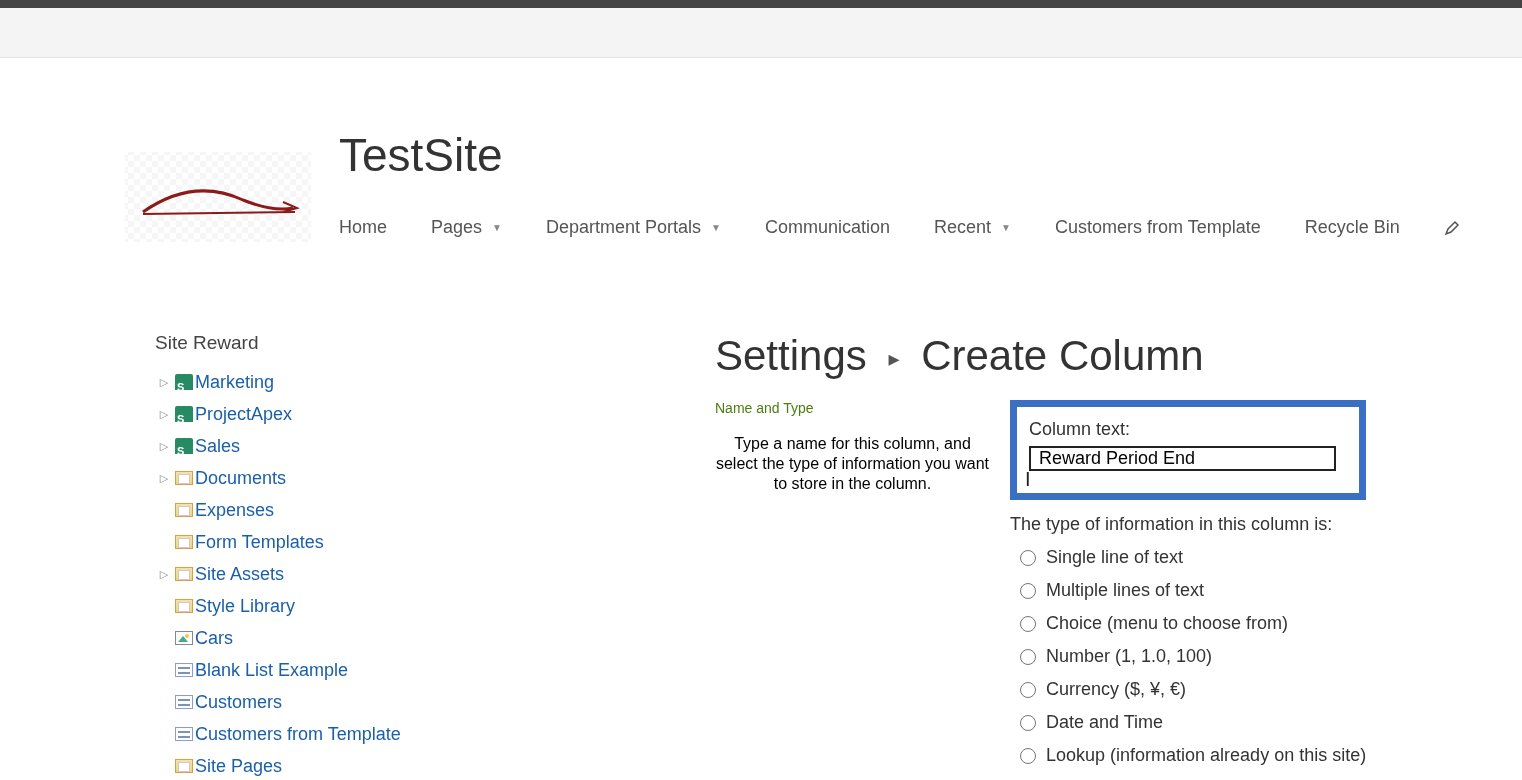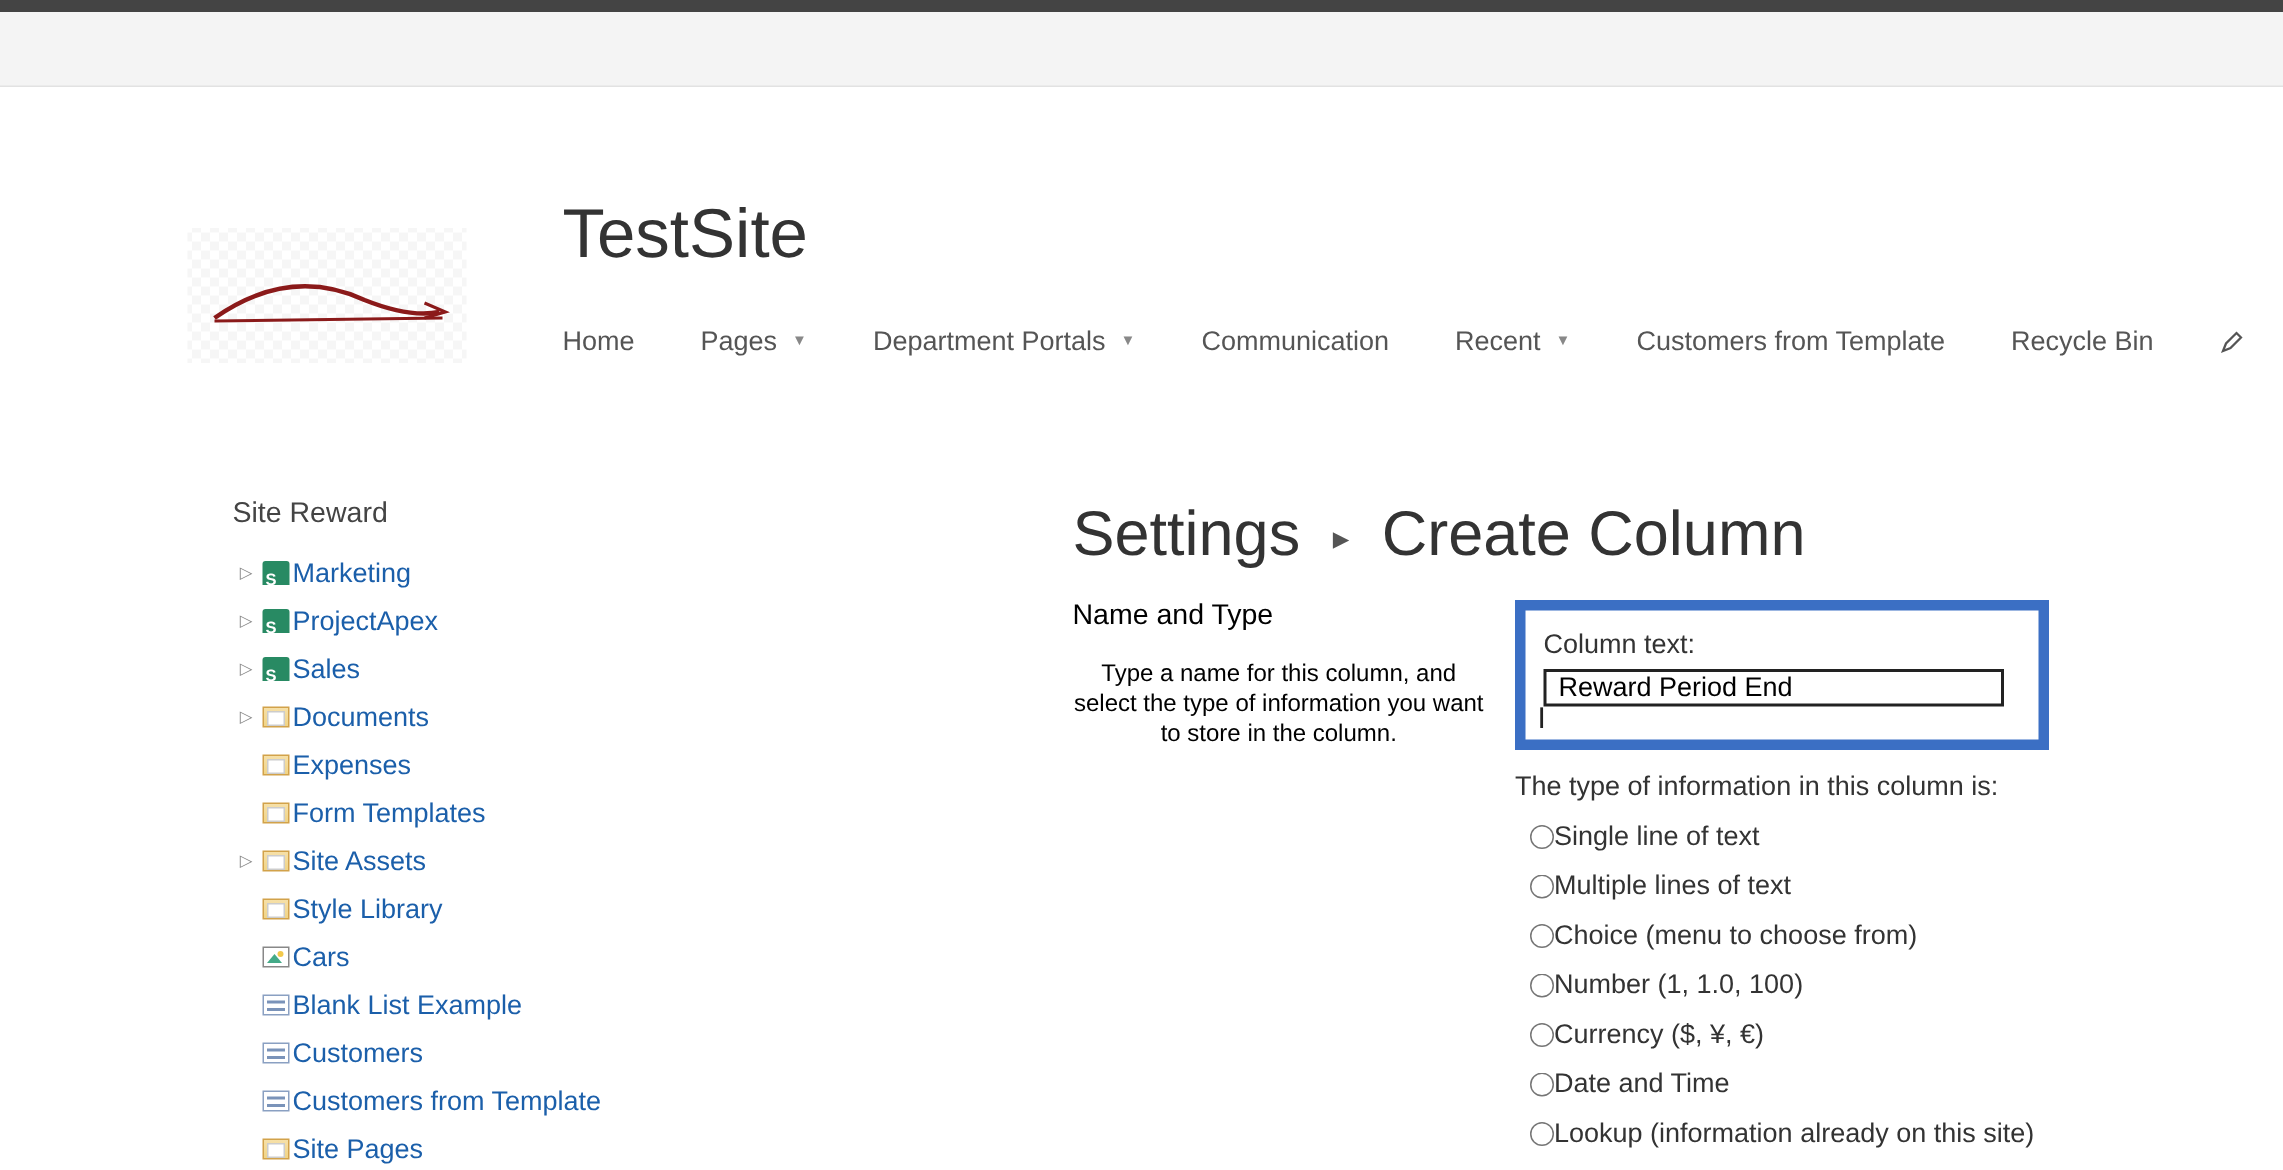--- a/index.html
+++ b/index.html
@@ -15,21 +15,20 @@
   }
   .ribbon-area {
     height: 50px;
     background: #f4f4f4;
     border-bottom: 1px solid #e2e2e2;
   }
   .header {
     display: flex;
     align-items: flex-end;
     padding: 70px 0 0 125px;
-    gap: 36px;
   }
   .logo {
     width: 186px;
     height: 90px;
     background:
       repeating-conic-gradient(#f6f6f6 0% 25%, #fff 0% 50%) 50% / 12px 12px;
     display: flex;
     align-items: center;
     justify-content: center;
     position: relative;
@@ -173,22 +172,22 @@
   .form-row {
     display: flex;
     align-items: flex-start;
     gap: 20px;
   }
   .form-left {
     width: 275px;
     flex-shrink: 0;
   }
   .section-heading {
-    font-size: 19px;
-    color: #000000;
+    font-size: 14px;
+    color: #4d7c0f;
     margin-bottom: 18px;
   }
   .section-desc {
     font-size: 16px;
     color: #000000;
     line-height: 1.25;
     text-align: center;
   }
   .form-right {
     flex: 1;
@@ -225,20 +224,21 @@
     color: #333;
     margin: 14px 0 6px 0;
   }
   .radio-list {
     list-style: none;
     padding-left: 10px;
   }
   .radio-list li {
     display: flex;
     align-items: center;
+    gap: 10px;
     font-size: 18px;
     color: #333;
     padding: 3px 0;
     line-height: 1.5;
   }
   .radio-list input[type=radio] {
     width: 16px; height: 16px; cursor: pointer;
   }
 </style>
 </head>

